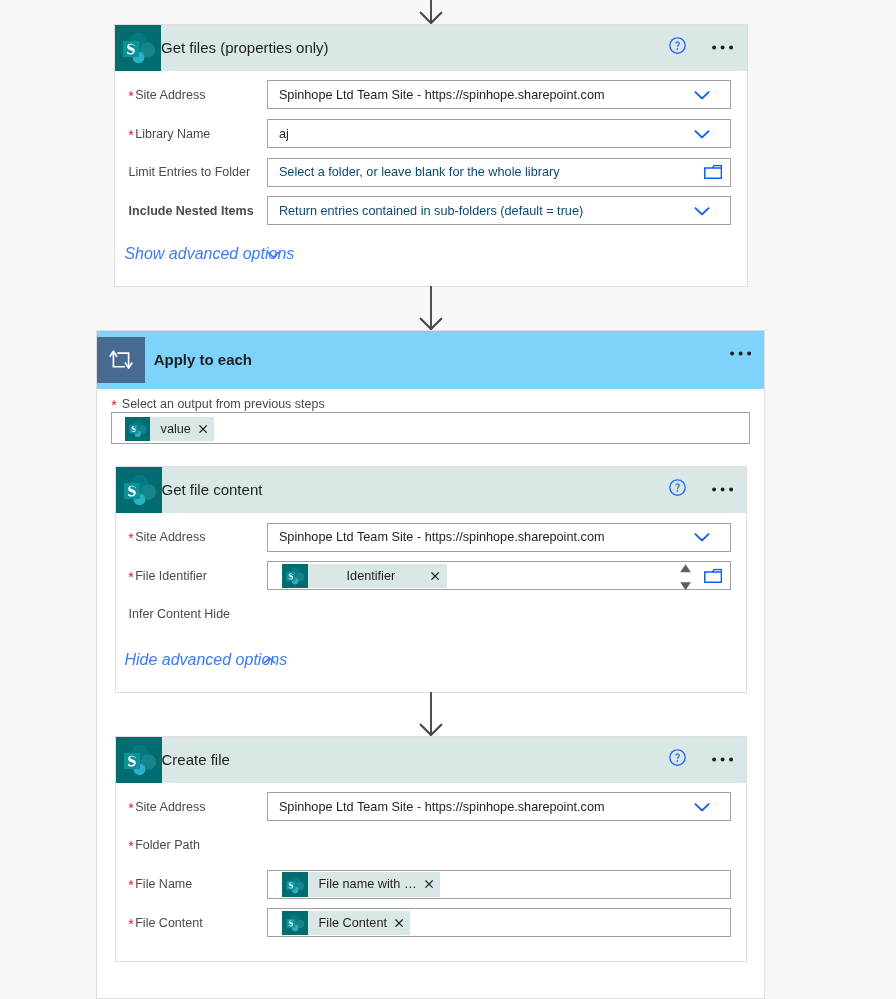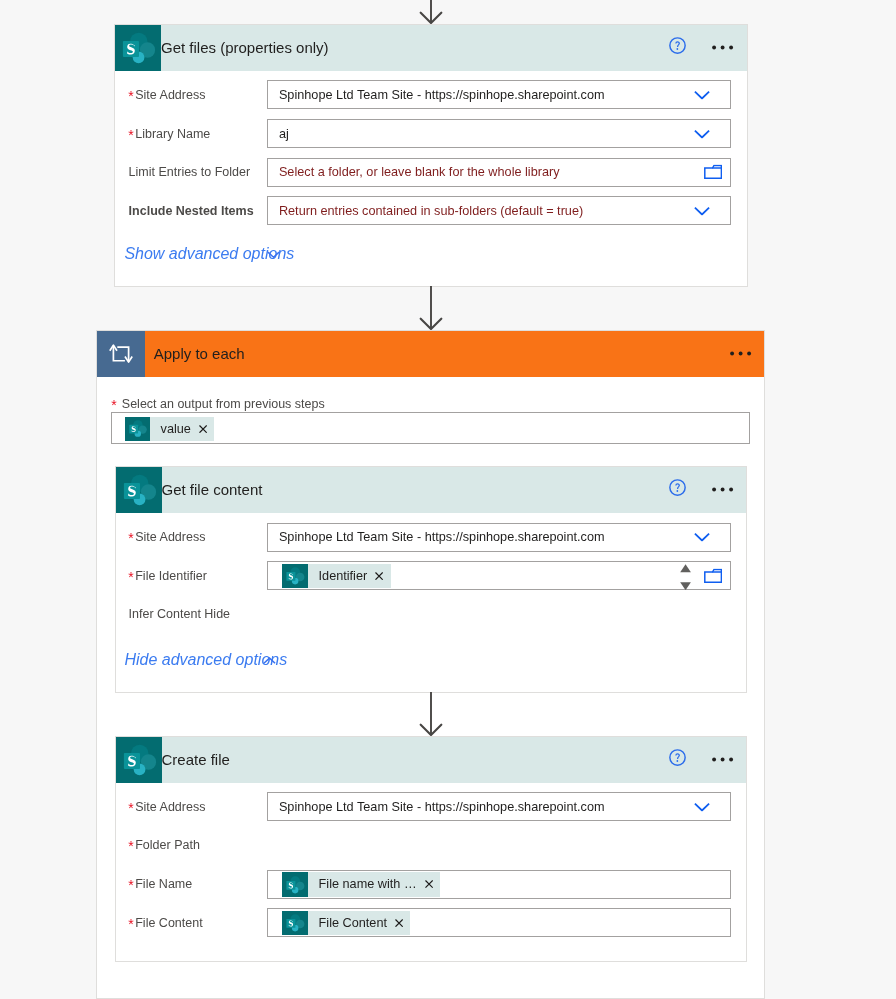--- a/index.html
+++ b/index.html
@@ -17,37 +17,37 @@
 
   .card { position:absolute; background:#fff; border:1px solid #dfdedc; }
   .card-hdr { position:absolute; left:0; top:0; height:46px; display:flex; align-items:center; background:#d9e8e7; }
   .hdr-icon { width:46px; height:46px; flex:0 0 46px; background:#036c70; display:flex; align-items:center; justify-content:center; }
   .hdr-title { font-size:15px; color:#201f1e; position:relative; top:-0.5px; }
 
   .field-label { position:absolute; font-size:12.5px; color:#4c4a48; white-space:nowrap; line-height:14px; }
   .req { color:#e81123; font-size:14px; margin-right:1.6px; line-height:0; position:relative; top:2.0px; letter-spacing:0; }
   .input { position:absolute; border:1px solid #a3a1a0; background:#fff; height:29px; }
   .input-text { position:absolute; left:11px; top:0; height:100%; display:flex; align-items:center; font-size:12.7px; color:#201f1e; white-space:nowrap; }
-  .ph { color:#7f1d1d; }
+  .ph { color:#0c4a6e; }
   .chev { position:absolute; right:20.3px; top:50%; transform:translateY(-50%); }
   .folder { position:absolute; right:8.0px; top:50%; transform:translateY(-50%); }
   .spin { position:absolute; right:39.8px; top:2.1px; display:flex; flex-direction:column; gap:9px; }
 
   .chip { position:absolute; display:flex; align-items:center; background:#d9e8e7; height:24.4px; }
   .chip-ic { flex:0 0 auto; background:#036c70; display:flex; align-items:center; justify-content:center; height:100%; }
   .chip-label { font-size:12.7px; color:#201f1e; padding:0 8px 0 10.6px; white-space:nowrap; }
   .chip-x { margin-right:7.2px; }
 
   .advlink { position:absolute; font-size:16px; color:#3b7bf0; white-space:nowrap; line-height:14px;font-style:italic; }
 
   .ellipsis { display:flex; align-items:center; }
   
 
   .ate { position:absolute; background:#fff; border:1px solid #dfdedc; }
-  .ate-hdr { position:absolute; left:0; top:0; height:46px; background:#f97316; display:flex; align-items:center; }
+  .ate-hdr { position:absolute; left:0; top:0; height:58px; background:#7dd3fc; display:flex; align-items:center;font-weight:bold; }
   .ate-icon { width:48px; height:46px; flex:0 0 48px; background:#476a91; display:flex; align-items:center; justify-content:center; }
   .ate-title { font-size:15px; color:#201f1e; padding-left:8.7px; position:relative; top:-1px; }
 </style>
 </head>
 <body>
 
 <div class="card" style="left:114px;top:24px;width:633.7px;height:263px;">
   <div class="card-hdr" style="width:631.7px;">
     <span class="hdr-icon">
         <span class="ico" style="width:46px;height:46px;">
@@ -224,21 +224,21 @@
       <span class="chev">
         <span class="ico" style="width:16px;height:9px;">
           <svg width="16" height="9" viewBox="0 0 16 9">
             <path d="M0.9 1.1 L8.00 7.90 L15.10 1.1" fill="none" stroke="#0f5ef0" stroke-width="1.80" stroke-linecap="butt" stroke-linejoin="miter"></path>
           </svg>
         </span>
       </span>
     </div>
 <div class="field-label" style="left:12.7px;top:101.7px;"><span class="req">*</span><span>File Identifier</span></div>
     <div class="input" style="left:151.4px;top:94.2px;width:464.6px;">
-      <span class="chip" style="left:14.4px;top:1.8px;">
+      <span class="chip" style="left:14.4px;top:1.8px;gap:28px;">
         <span class="chip-ic" style="width:25.7px;">
           <span class="ico" style="width:25.7px;height:25.7px;">
             <svg width="25.7" height="25.7" viewBox="0 0 46 46" shape-rendering="geometricPrecision">
               <circle cx="23.7" cy="16.4" r="8.7" fill="#047a80"></circle>
               <circle cx="32.5" cy="25.0" r="7.65" fill="#14858c"></circle>
               <circle cx="23.55" cy="32.45" r="5.85" fill="#28b2c4"></circle>
               <rect x="7.9" y="15.9" width="16.1" height="16.1" rx="0.9" fill="#0a9399"></rect>
               <path d="M 19.800 20.550 C 18.128 18.950 16.456 18.700 15.316 18.700 C 13.378 18.700 12.200 19.900 12.200 22.050 C 12.200 23.700 13.378 24.550 15.582 25.250 C 17.216 25.750 17.900 26.120 17.900 26.820 C 17.900 27.620 16.950 28.020 15.658 28.020 C 14.100 28.020 12.770 27.320 12.200 26.220 L 12.200 28.700 C 13.492 29.300 14.708 29.520 16.000 29.520 C 18.166 29.520 19.800 28.050 19.800 25.850 C 19.800 24.180 19.040 23.250 16.874 22.450 C 15.202 21.870 14.100 21.520 14.100 20.750 C 14.100 19.980 15.088 19.580 16.266 19.580 C 17.824 19.580 19.040 20.450 19.800 21.600 Z" fill="#ffffff"></path>
             </svg>
           </span>

